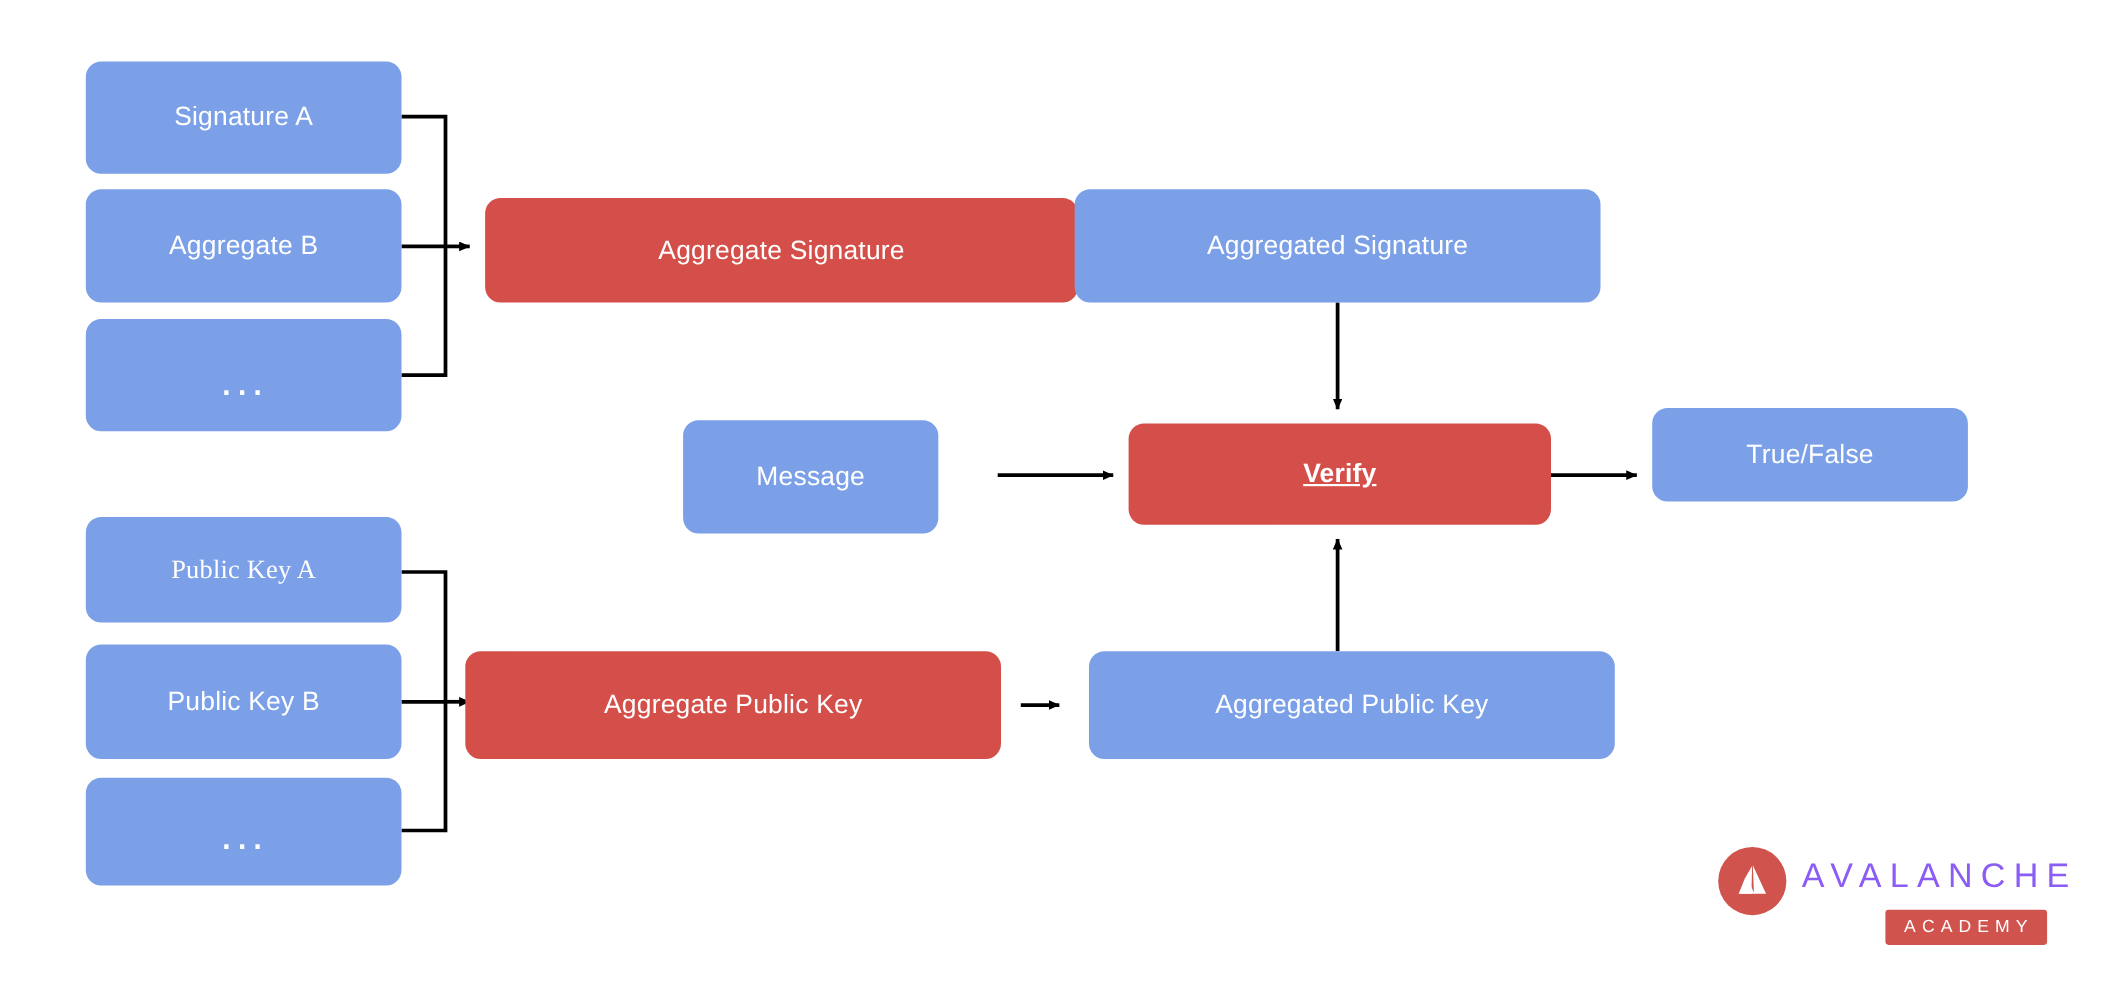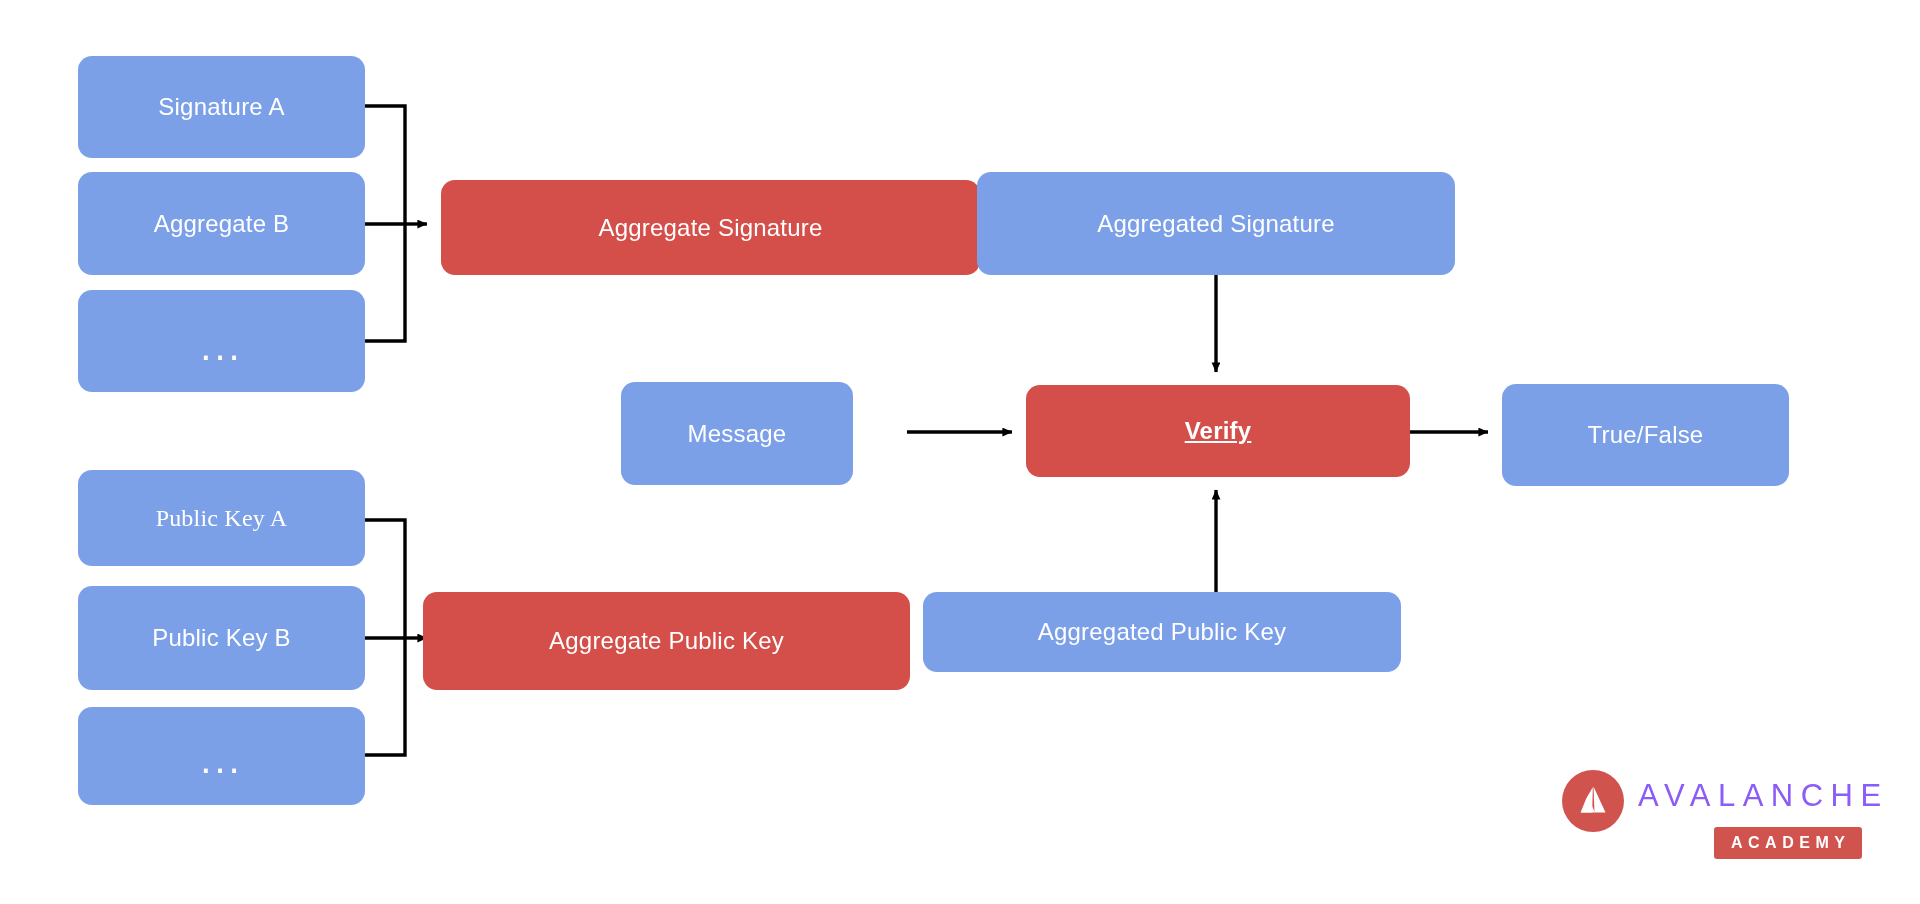--- a/index.html
+++ b/index.html
@@ -82,21 +82,21 @@
     line-height: 1;
     white-space: nowrap;
   }
   #logo .academy {
     position: absolute;
     left: 152px;
     top: 57px;
     background: #d1534d;
     color: #ffffff;
     font-size: 16px;
-    font-weight: 700;
+    font-weight: 400;
     letter-spacing: 5.5px;
     line-height: 1;
     padding: 8px 12px 8px 17px;
     border-radius: 3px;
     white-space: nowrap;
   }
 </style>
 </head>
 <body>
 
@@ -173,41 +173,41 @@
   </div>
 
   <div class="node blue" style="left:621px; top:382px; width:232px; height:103px;">
     <span>Message</span>
   </div>
 
   <div class="node red bold" style="left:1026px; top:385px; width:384px; height:92px;text-decoration:underline;">
     <span>Verify</span>
   </div>
 
-  <div class="node blue" style="left:1502px; top:384px; width:287px; height:102px;">
+  <div class="node blue" style="left:1502px; top:371px; width:287px; height:85px;">
     <span>True/False</span>
   </div>
 
   <div class="node blue" style="left:78px; top:470px; width:287px; height:96px;font-family:Liberation Serif, serif;">
     <span>Public Key A</span>
   </div>
 
   <div class="node blue" style="left:78px; top:586px; width:287px; height:104px;">
     <span>Public Key B</span>
   </div>
 
   <div class="node blue ellipsis" style="left:78px; top:707px; width:287px; height:98px;">
     <span>...</span>
   </div>
 
   <div class="node red" style="left:423px; top:592px; width:487px; height:98px;">
     <span>Aggregate Public Key</span>
   </div>
 
-  <div class="node blue" style="left:923px; top:592px; width:478px; height:80px;">
+  <div class="node blue" style="left:990px; top:592px; width:478px; height:98px;">
     <span>Aggregated Public Key</span>
   </div>
 
   <div id="logo">
     <div class="mark">
       <svg width="62" height="62" viewBox="0 0 62 62" xmlns="http://www.w3.org/2000/svg">
         <path d="M31.5 16.5 L43.5 42.5 L32.5 42.5 Z" fill="#ffffff"></path>
         <path d="M26.0 27.5 L33.0 42.5 L19.0 42.5 Z" fill="#ffffff"></path>
         <path d="M30.8 17.2 L24.2 28.6 L18.6 42.4 L30.2 42.4 Z" fill="#ffffff"></path>
       </svg>

